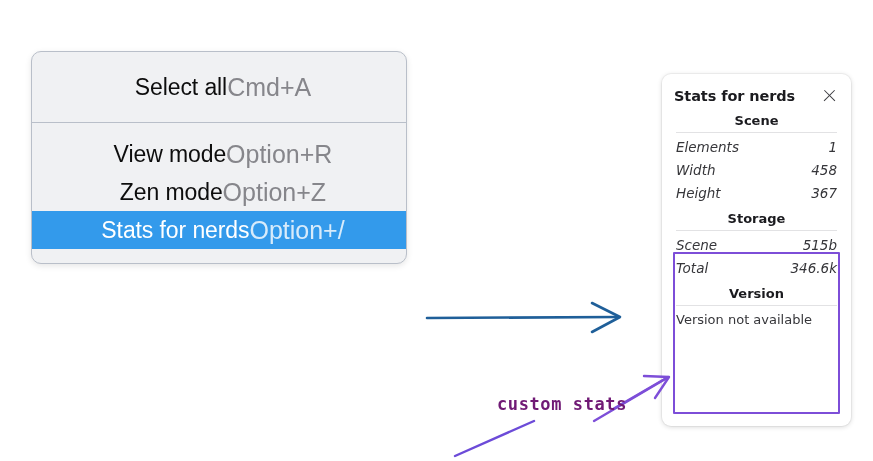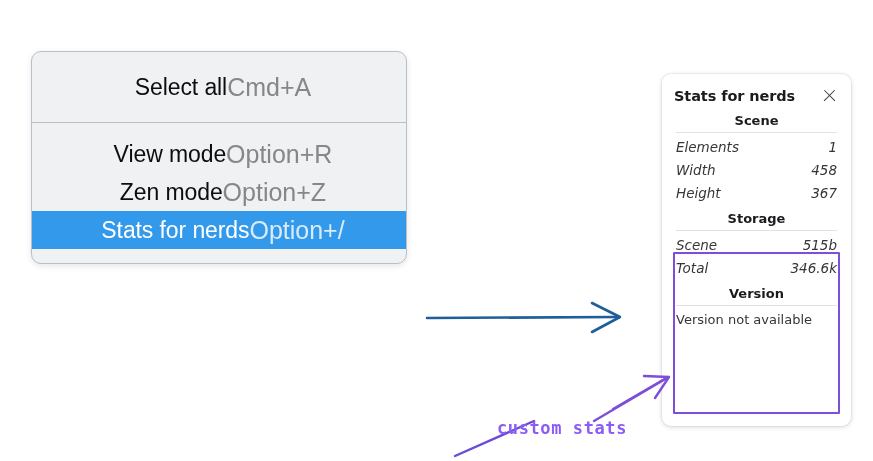--- a/index.html
+++ b/index.html
@@ -160,24 +160,23 @@
     width: 873px; height: 461px;
     pointer-events: none;
   }
   #annotation-label {
     position: absolute;
     left: 497px;
     top: 394px;
     font-family: "DejaVu Sans Mono", monospace;
     font-size: 17px;
     font-weight: bold;
-    color: #8b5cf6;
+    color: #701a75;
     letter-spacing: 0.6px;
     white-space: nowrap;
-    margin-top: 24px;
   }
 </style>
 </head>
 <body>
 
 <div id="context-menu">
 
   <div class="menu-section first">
     <div class="menu-item">
       <span class="label">Select all</span>

